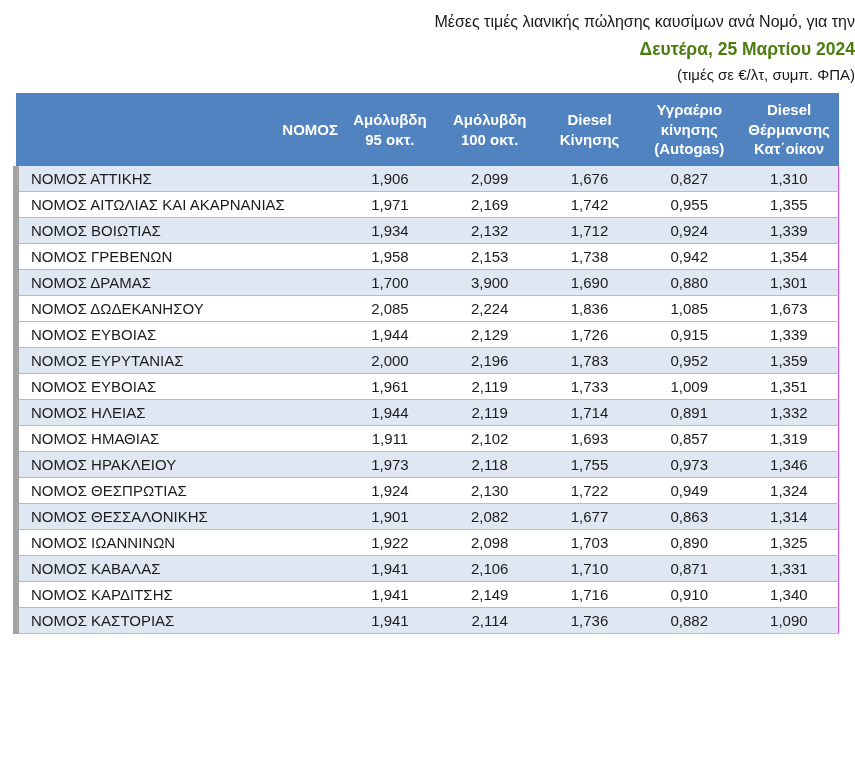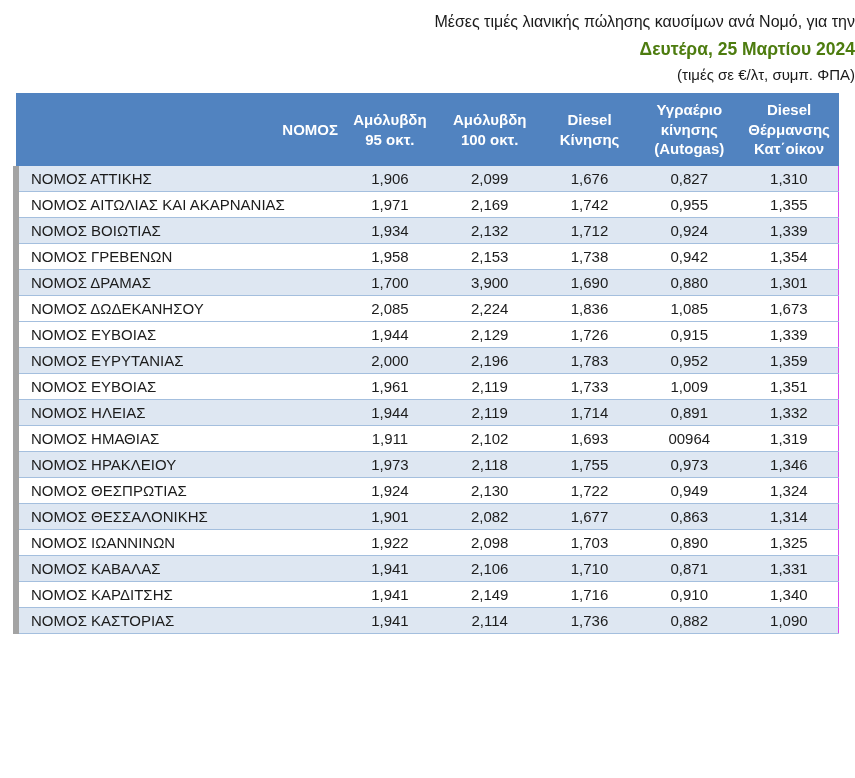--- a/index.html
+++ b/index.html
@@ -195,21 +195,21 @@
           <td>2,119</td>
           <td>1,714</td>
           <td>0,891</td>
           <td>1,332</td>
         </tr>
         <tr>
           <td class="name-col">ΝΟΜΟΣ ΗΜΑΘΙΑΣ</td>
           <td>1,911</td>
           <td>2,102</td>
           <td>1,693</td>
-          <td>00964</td>
+          <td>0,857</td>
           <td>1,319</td>
         </tr>
         <tr class="band">
           <td class="name-col">ΝΟΜΟΣ ΗΡΑΚΛΕΙΟΥ</td>
           <td>1,973</td>
           <td>2,118</td>
           <td>1,755</td>
           <td>0,973</td>
           <td>1,346</td>
         </tr>

